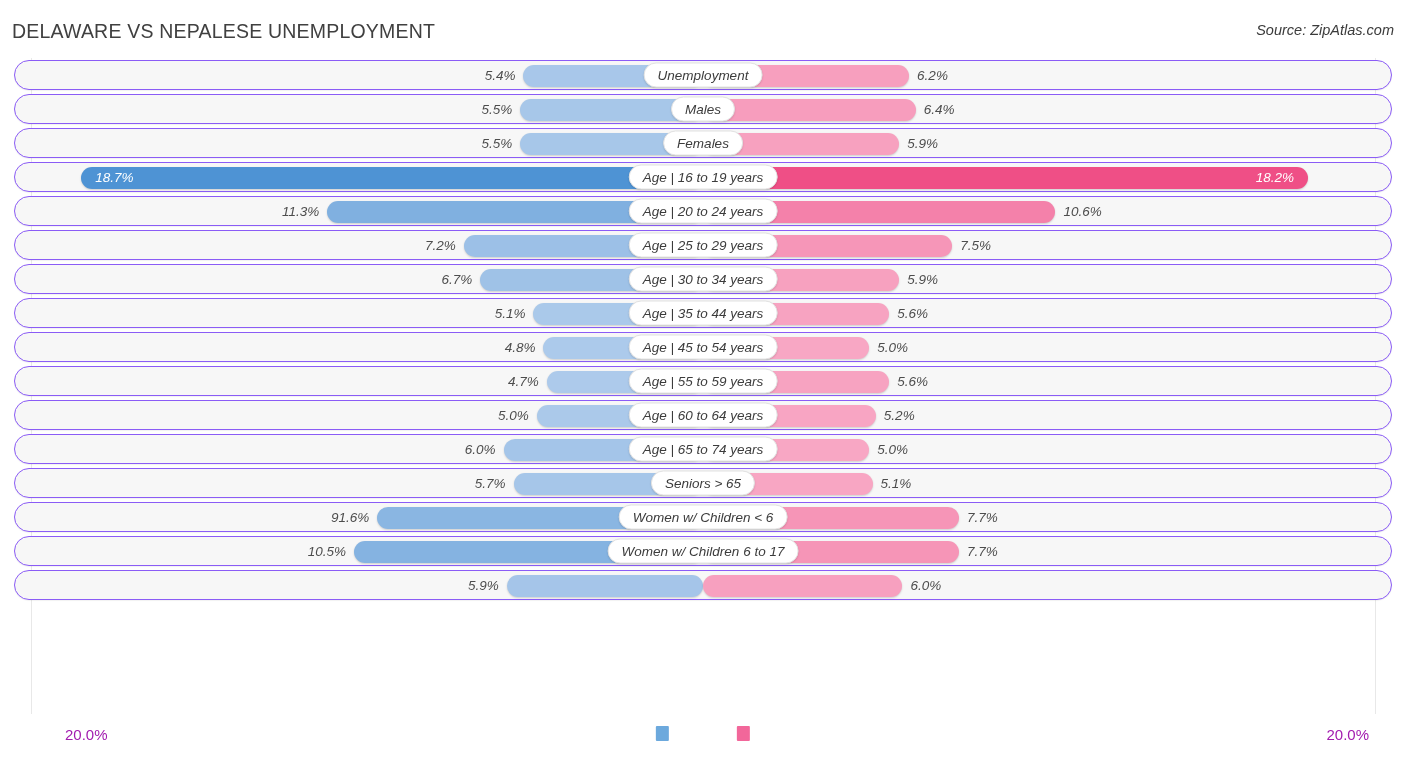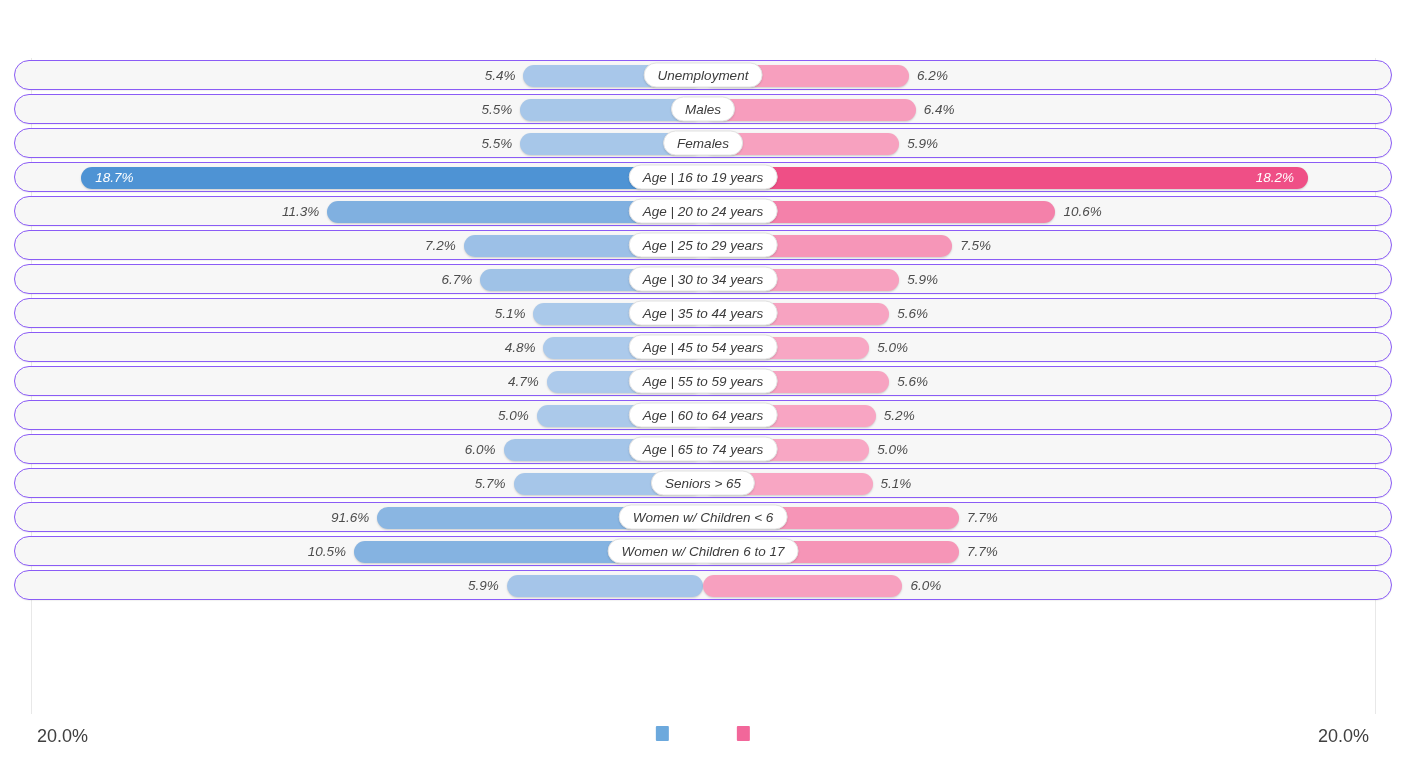--- a/index.html
+++ b/index.html
@@ -74,37 +74,41 @@
     font-size:13.5px; color:#3c3c3c;
     white-space:nowrap;
     box-shadow:0 1px 2px rgba(0,0,0,.13);
     z-index:3;
   }
 
   
   .footer { position:absolute; left:0; top:718px; width:1406px; height:39px; }
   .axis-label {
     position:absolute; top:8px;
-    font-size:18px; color:#404040; white-space:nowrap;
+    font-size:15px; color:#a21caf; white-space:nowrap;margin-left:28px;
   }
   .axis-label.left  { left:37px; }
   .axis-label.right { right:37px; }
   .legend {
     position:absolute; left:50%; top:8px; transform:translateX(-50%);
     display:flex; align-items:center; gap:22px; white-space:nowrap;
   }
   .legend-item { display:flex; align-items:center; gap:23px;flex-direction:column; }
   .swatch { width:13px; height:15px; border-radius:1px; display:inline-block; }
   .legend-text { font-size:14px; color:#3c3c3c; }
 </style>
 </head>
 <body>
 
 <div class="page">
 
+  <div class="header">
+    <div class="chart-title">DELAWARE VS NEPALESE UNEMPLOYMENT</div>
+    <div class="source-note">Source: ZipAtlas.com</div>
+  </div>
 
   <div class="plot">
     <div class="gridline left"></div>
     <div class="gridline right"></div>
     <div class="rows" id="rows">
         <div class="row">
           <div class="bar left bar-shadow" style="width: 179.519px; background: rgb(168, 199, 234);"></div>
           <div class="bar right bar-shadow" style="width: 206.114px; background: rgb(247, 159, 190);"></div>
           <div class="val outside-left" style="right: calc(50% + 187.519px);">5.4%</div>
           <div class="val outside-right" style="left: calc(50% + 214.114px);">6.2%</div>

